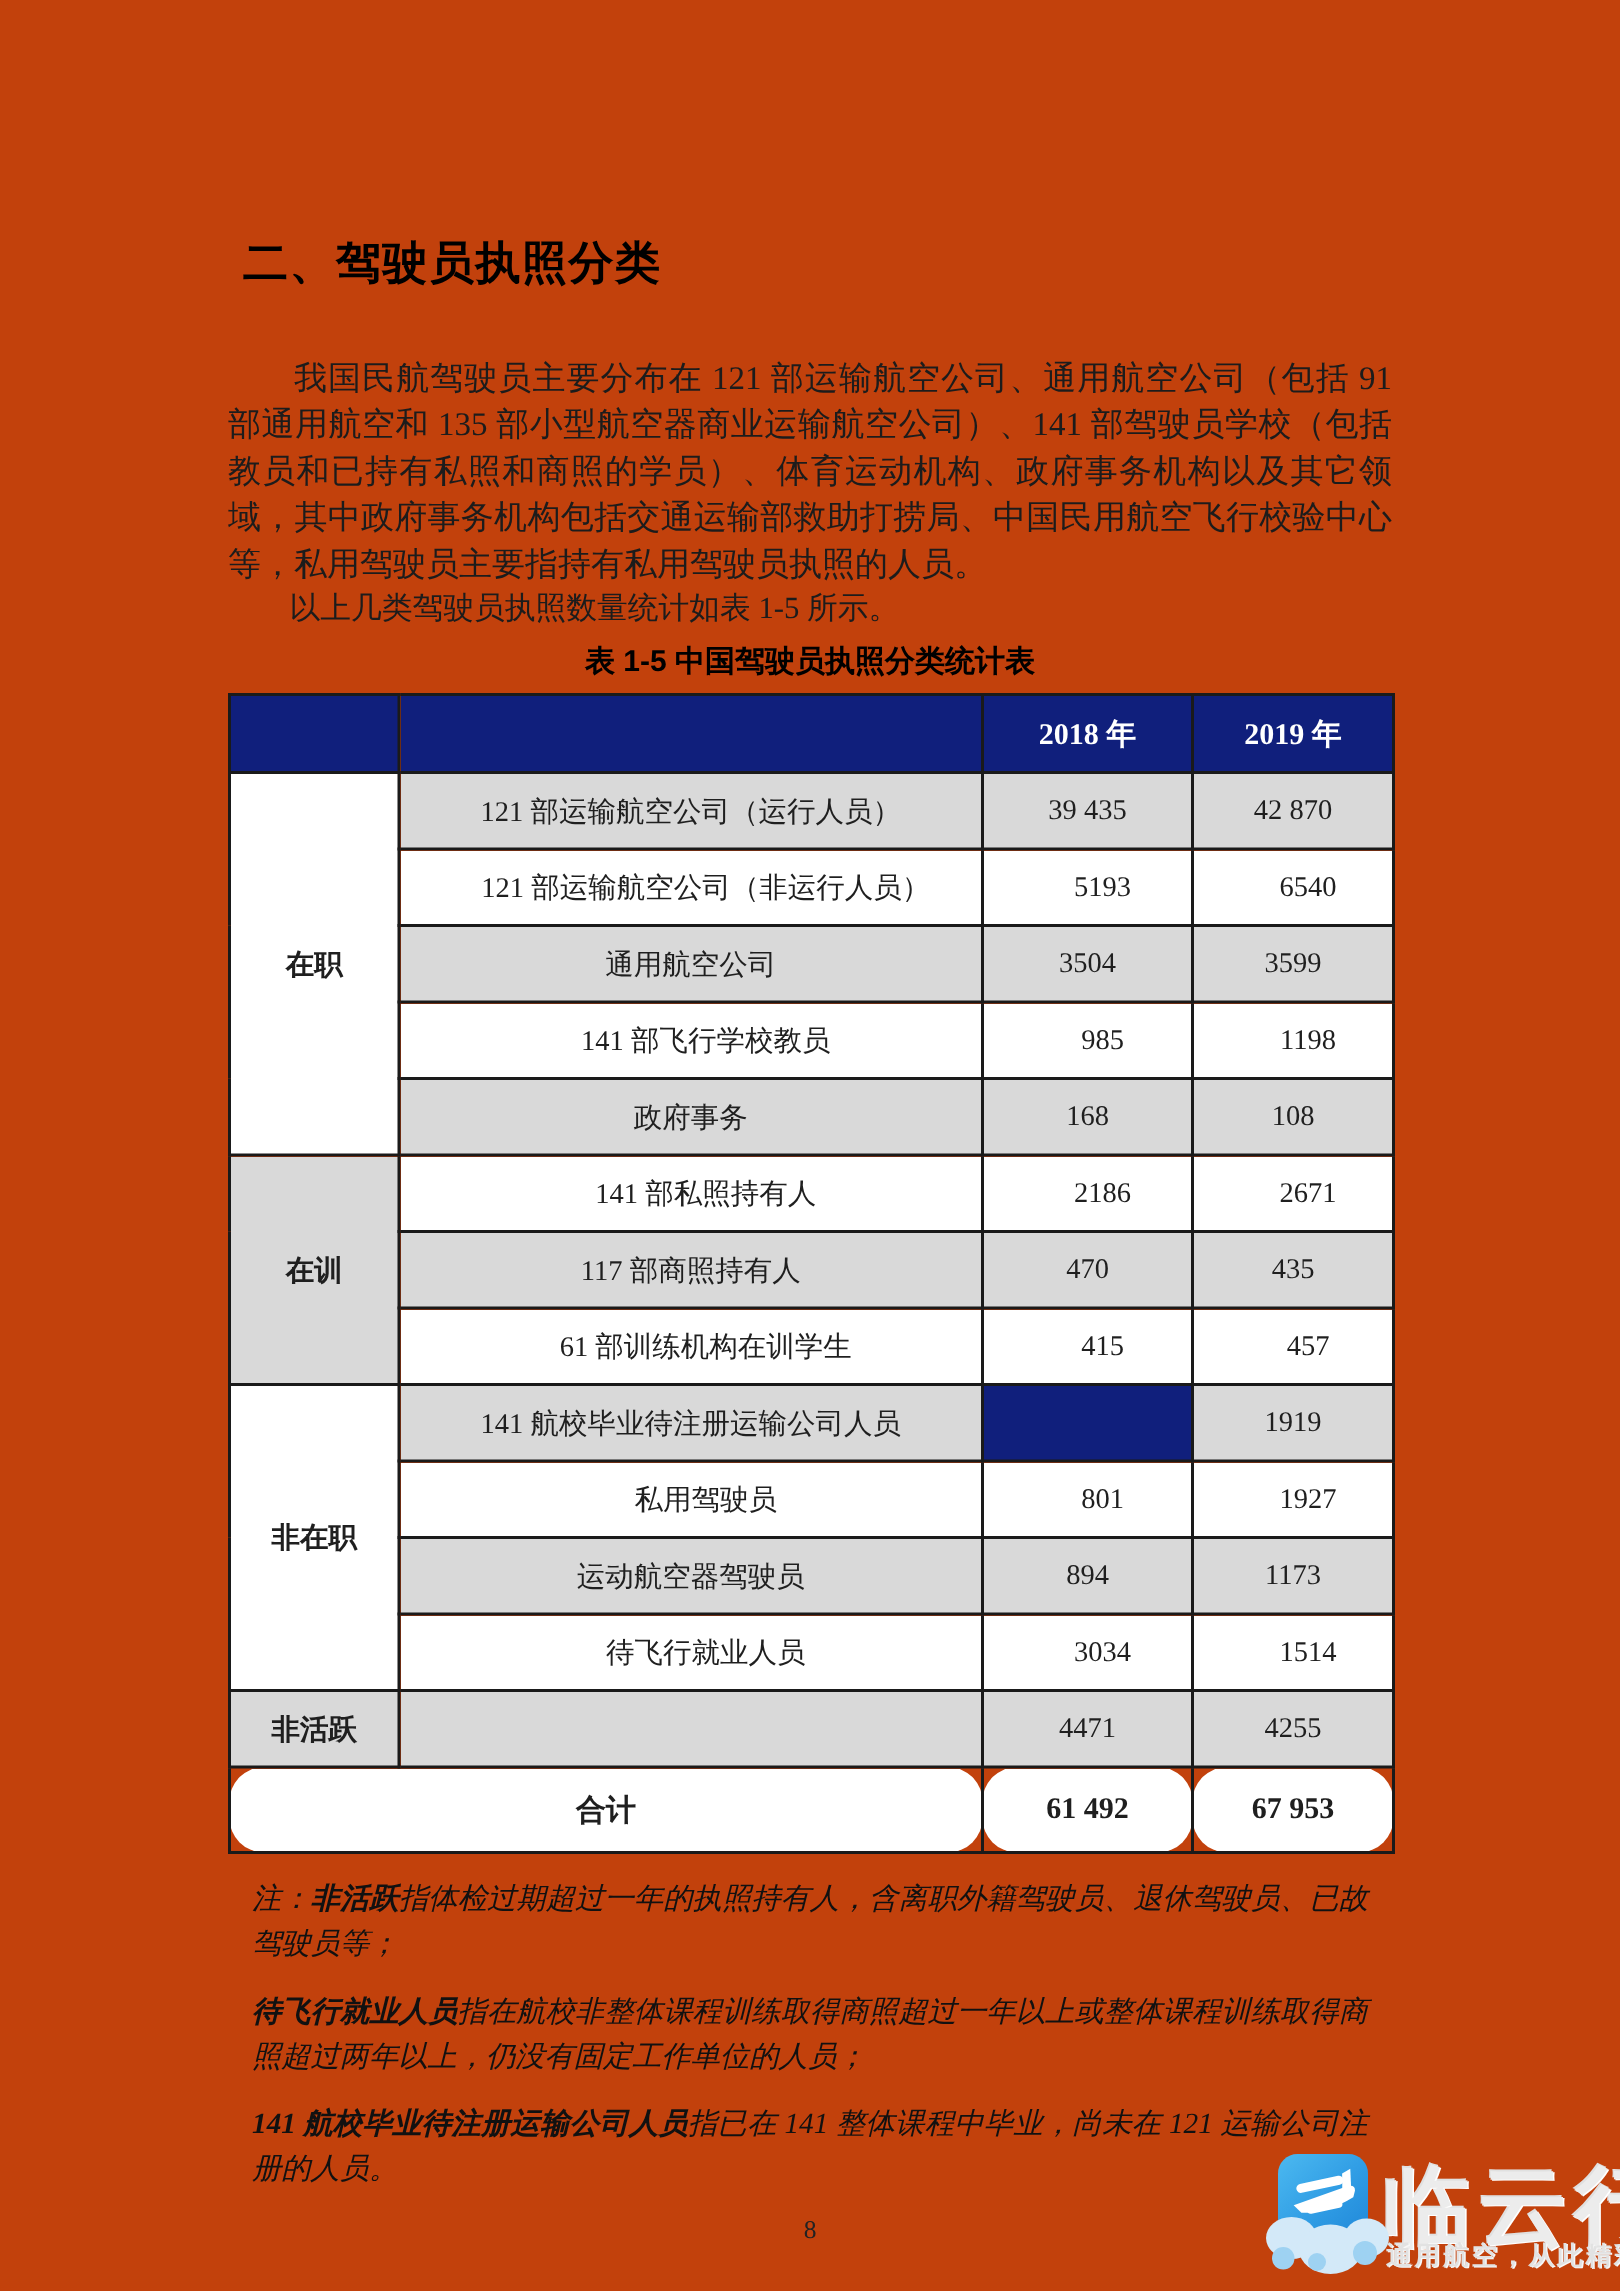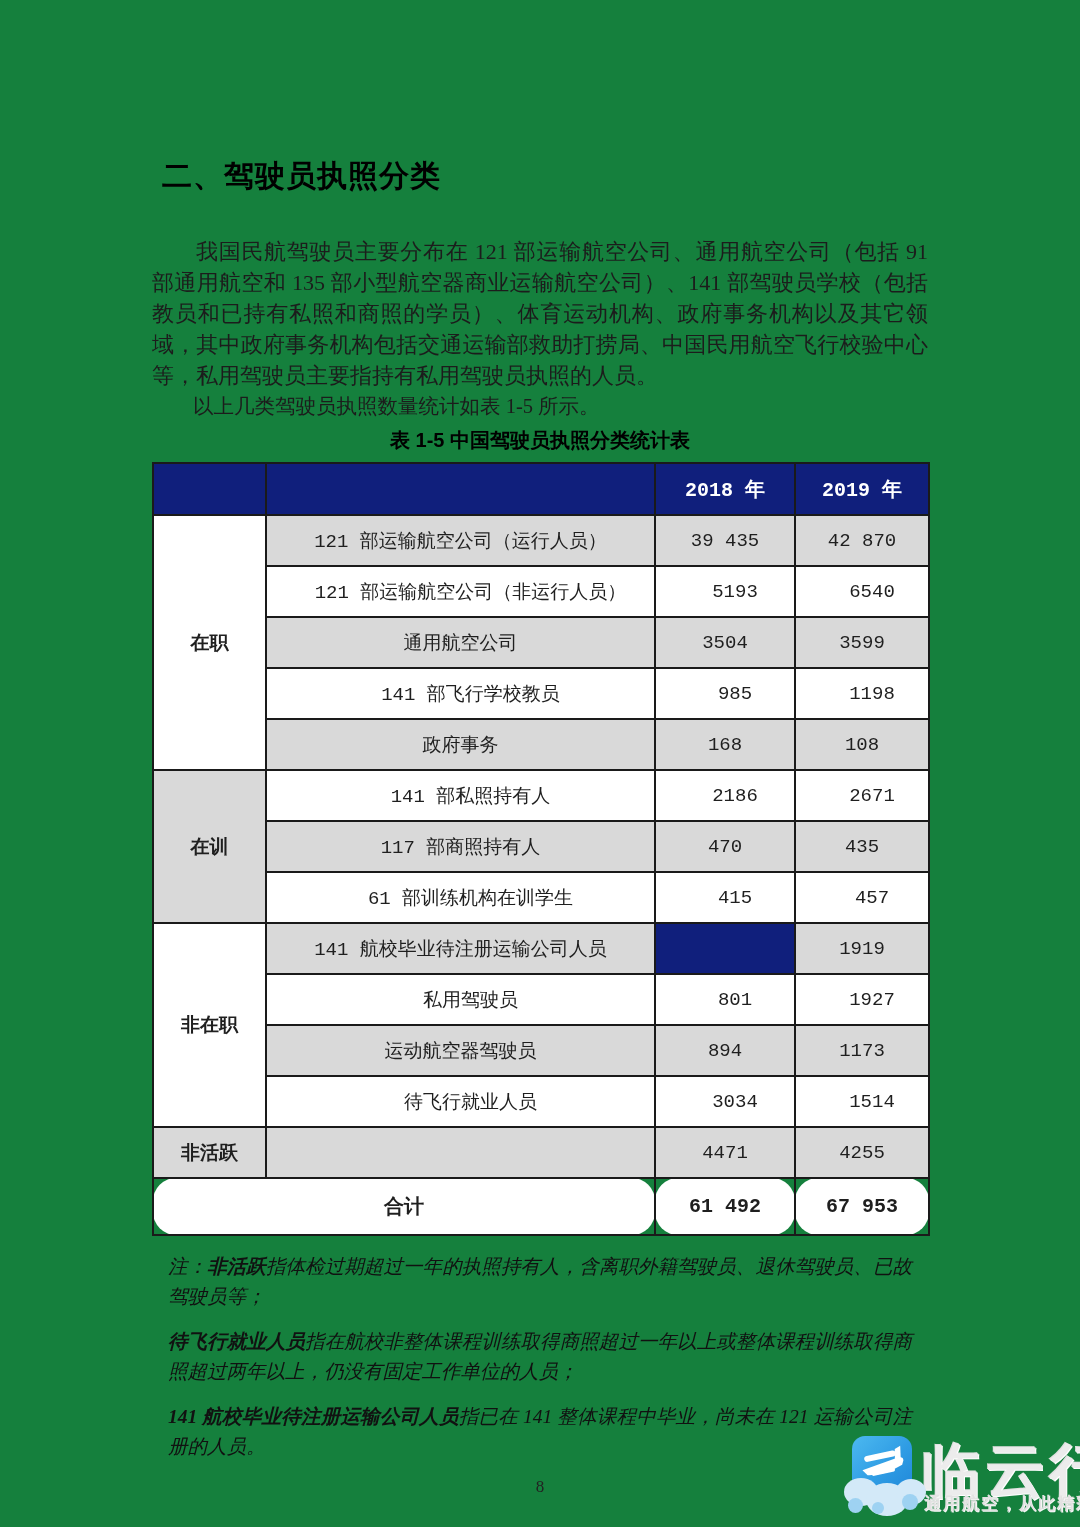--- a/index.html
+++ b/index.html
@@ -1,21 +1,21 @@
 <!DOCTYPE html>
 <html><head>
 <meta charset="utf-8">
 <style>
   * { box-sizing: border-box; }
   html,body { margin:0; padding:0; background:#ffffff; }
   .page {
     position: relative;
     width: 1080px;
     height: 1527px;
-    background: #15803d;
+    background: #c2410c;
     font-family: "Liberation Serif", serif;
     color: #1c1c1c;
     overflow: hidden;
   }
   .content {
     position: absolute;
     left: 152px;
     top: 0;
     width: 776px;
     padding-top: 158px;
@@ -52,21 +52,21 @@
   }
   table.lic {
     border-collapse: collapse;
     width: 776px;
     table-layout: fixed;
   }
   table.lic td {
     border: 2px solid #1a1a1a;
     text-align: center;
     vertical-align: middle;
-    font-family: Liberation Mono, monospace;
+    font-family: Liberation Serif, serif;
     font-size: 19px;
     color: #1f1f1f;
     padding: 0;
     overflow: hidden;
   }
   tr.trow { height: 51px; }
   tr.thead-row { height: 52px; }
   tr.thead-row td {
     background: #101f7c;
     color: #ffffff;

